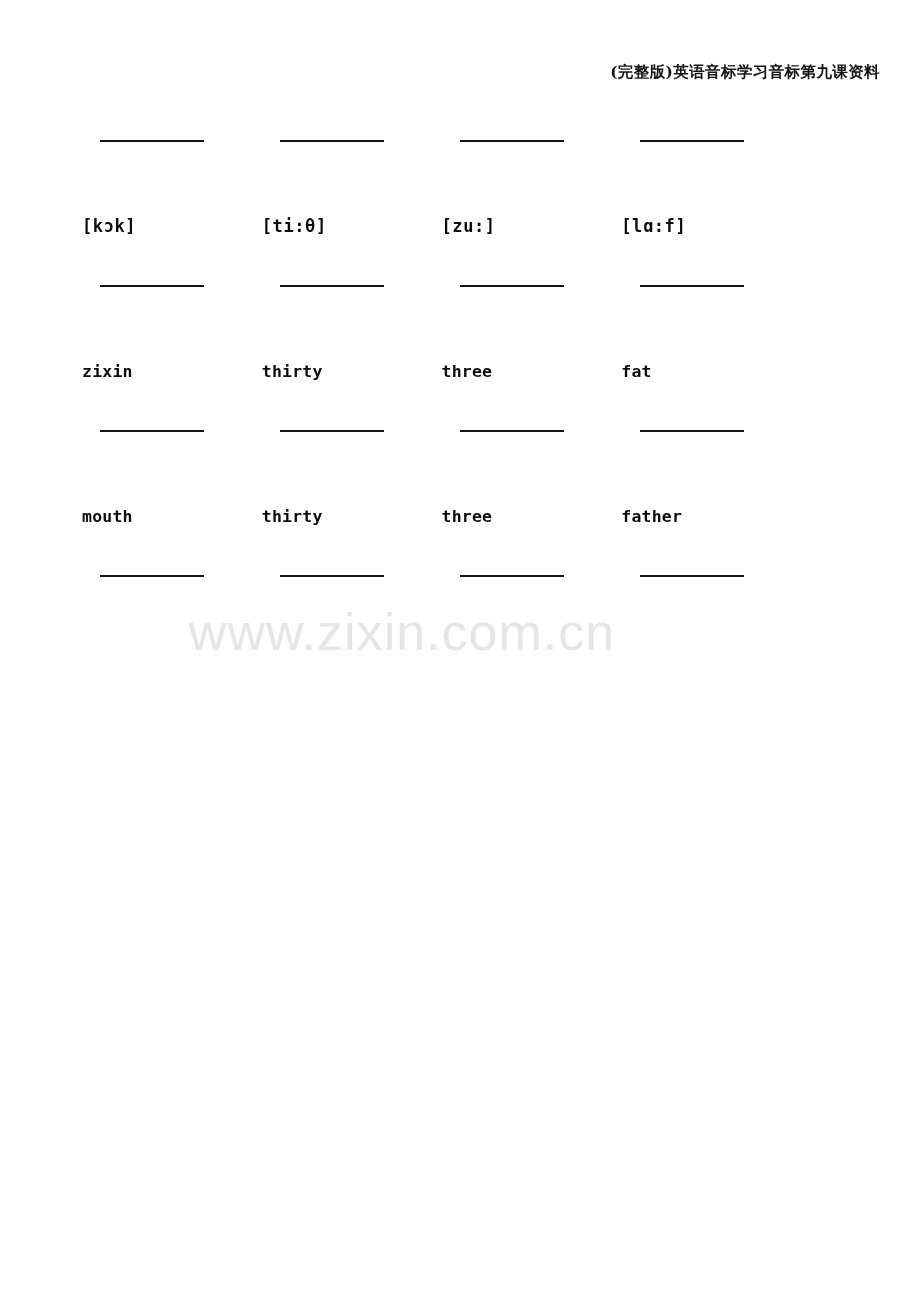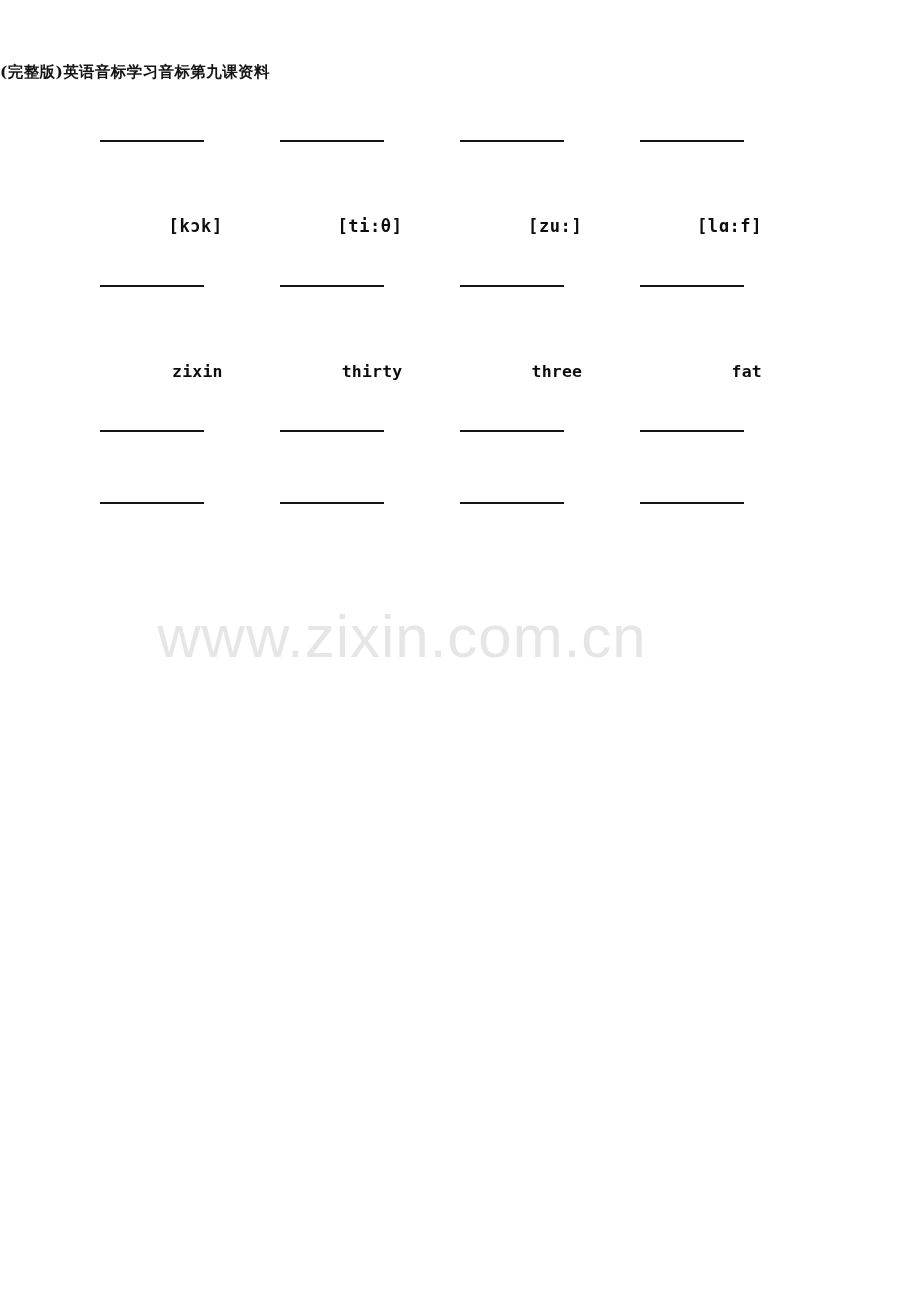--- a/index.html
+++ b/index.html
@@ -17,21 +17,21 @@
   }
 
   
   .page-header {
     position: absolute;
     top: 62px;
     left: 0;
     width: 920px;
     padding-right: 40px;
     box-sizing: border-box;
-    text-align: left;
+    text-align: right;
   }
   .page-header .header-title {
     font-family: "DejaVu Serif", "Liberation Serif", serif;
     font-size: 15.5px;
     font-weight: 700;
     letter-spacing: 0.4px;
     color: #141414;
     white-space: nowrap;
   }
 
@@ -43,21 +43,21 @@
     width: 680px;
   }
 
   .ws-row {
     display: flex;
     width: 100%;
   }
   .ws-cell {
     width: 142px;
     margin-right: 39px;
-    text-align: right;
+    text-align: left;
     box-sizing: border-box;
   }
   .ws-cell:last-child {
     margin-right: 0;
   }
 
   
   .row-blanks {
     height: 72px;
     align-items: flex-start;
@@ -89,21 +89,21 @@
   }
 
   
   .watermark {
     position: absolute;
     top: 602px;
     left: 0;
     width: 804px;
     text-align: center;
     font-family: "Liberation Sans", sans-serif;
-    font-size: 60px;
+    font-size: 52px;
     font-weight: 400;
     letter-spacing: 1px;
     color: #e6e6e6;
     user-select: none;
     pointer-events: none;
     white-space: nowrap;
   }
 </style>
 </head>
 <body>
@@ -182,20 +182,34 @@
       <div class="blank-line"></div>
     </div>
     <div class="ws-cell">
       <div class="blank-line"></div>
     </div>
     <div class="ws-cell">
       <div class="blank-line"></div>
     </div>
   </div>
 
+  <div class="ws-row row-prompts">
+    <div class="ws-cell">
+      <span class="prompt-text">mouth</span>
+    </div>
+    <div class="ws-cell">
+      <span class="prompt-text">thirty</span>
+    </div>
+    <div class="ws-cell">
+      <span class="prompt-text">three</span>
+    </div>
+    <div class="ws-cell">
+      <span class="prompt-text">father</span>
+    </div>
+  </div>
 
   <div class="ws-row row-blanks">
     <div class="ws-cell">
       <div class="blank-line"></div>
     </div>
     <div class="ws-cell">
       <div class="blank-line"></div>
     </div>
     <div class="ws-cell">
       <div class="blank-line"></div>

